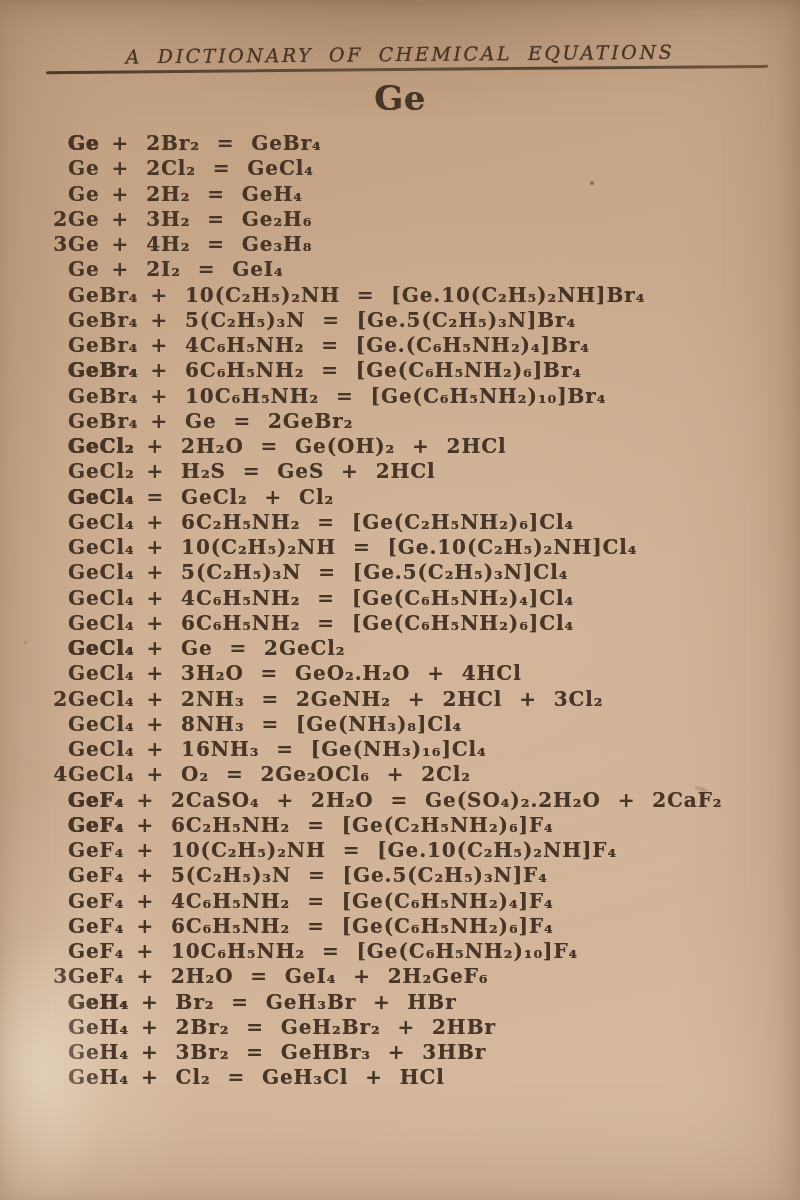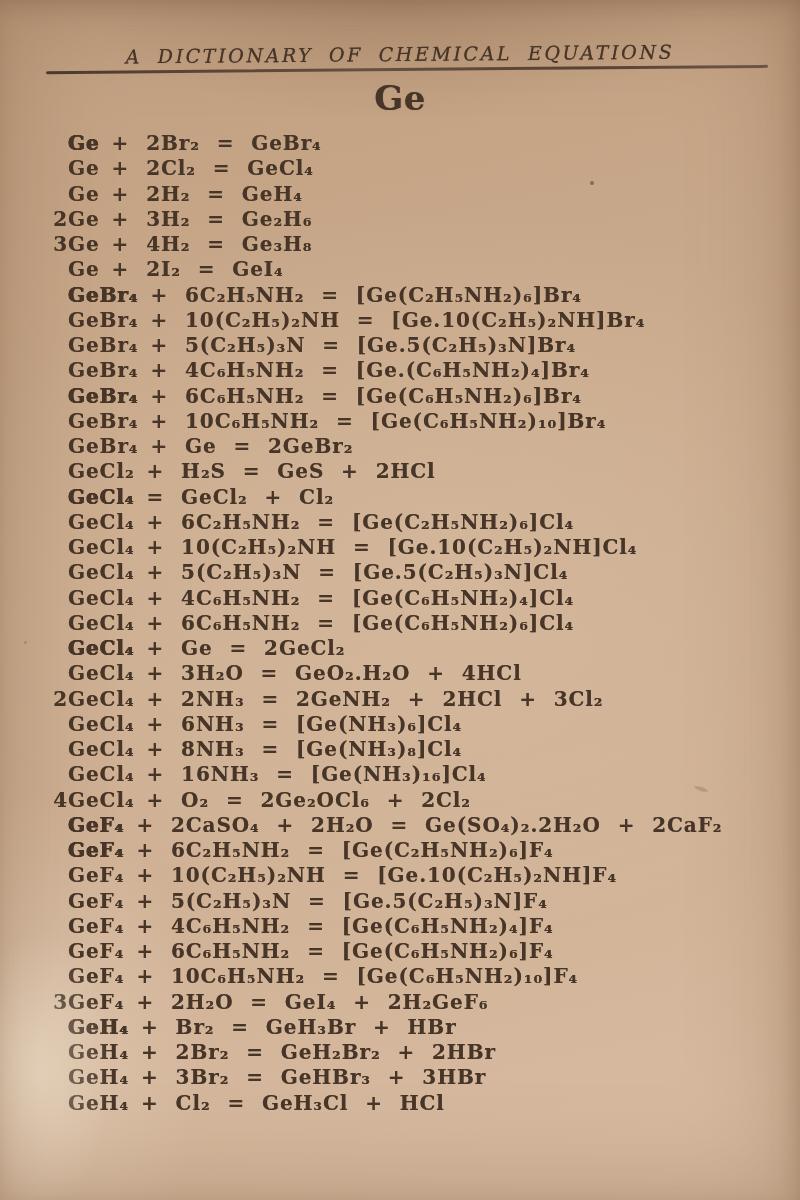--- a/index.html
+++ b/index.html
@@ -125,38 +125,37 @@
 
   <h1 class="section-title">Ge</h1>
 
   <main class="equations">
       <div class="eq-row bold-lead"><span class="coef"></span><span class="lhs">Ge</span><span class="rest">+ 2Br₂ = GeBr₄</span></div>
       <div class="eq-row"><span class="coef"></span><span class="lhs">Ge</span><span class="rest">+ 2Cl₂ = GeCl₄</span></div>
       <div class="eq-row"><span class="coef"></span><span class="lhs">Ge</span><span class="rest">+ 2H₂ = GeH₄</span></div>
       <div class="eq-row"><span class="coef">2</span><span class="lhs">Ge</span><span class="rest">+ 3H₂ = Ge₂H₆</span></div>
       <div class="eq-row"><span class="coef">3</span><span class="lhs">Ge</span><span class="rest">+ 4H₂ = Ge₃H₈</span></div>
       <div class="eq-row"><span class="coef"></span><span class="lhs">Ge</span><span class="rest">+ 2I₂ = GeI₄</span></div>
-      <div class="eq-row bold-lead"><span class="coef"></span><span class="lhs">GeBr₄</span><span class="rest">+ 6C₂H₅NH₂ = [Ge(C₂H₅NH₂)₆]Br₄</span></div>
       <div class="eq-row"><span class="coef"></span><span class="lhs">GeBr₄</span><span class="rest">+ 10(C₂H₅)₂NH = [Ge.10(C₂H₅)₂NH]Br₄</span></div>
       <div class="eq-row"><span class="coef"></span><span class="lhs">GeBr₄</span><span class="rest">+ 5(C₂H₅)₃N = [Ge.5(C₂H₅)₃N]Br₄</span></div>
       <div class="eq-row"><span class="coef"></span><span class="lhs">GeBr₄</span><span class="rest">+ 4C₆H₅NH₂ = [Ge.(C₆H₅NH₂)₄]Br₄</span></div>
       <div class="eq-row bold-lead"><span class="coef"></span><span class="lhs">GeBr₄</span><span class="rest">+ 6C₆H₅NH₂ = [Ge(C₆H₅NH₂)₆]Br₄</span></div>
       <div class="eq-row"><span class="coef"></span><span class="lhs">GeBr₄</span><span class="rest">+ 10C₆H₅NH₂ = [Ge(C₆H₅NH₂)₁₀]Br₄</span></div>
       <div class="eq-row"><span class="coef"></span><span class="lhs">GeBr₄</span><span class="rest">+ Ge = 2GeBr₂</span></div>
+      <div class="eq-row bold-lead"><span class="coef"></span><span class="lhs">GeCl₂</span><span class="rest">+ 2H₂O = Ge(OH)₂ + 2HCl</span></div>
       <div class="eq-row"><span class="coef"></span><span class="lhs">GeCl₂</span><span class="rest">+ H₂S = GeS + 2HCl</span></div>
       <div class="eq-row bold-lead"><span class="coef"></span><span class="lhs">GeCl₄</span><span class="rest">= GeCl₂ + Cl₂</span></div>
       <div class="eq-row"><span class="coef"></span><span class="lhs">GeCl₄</span><span class="rest">+ 6C₂H₅NH₂ = [Ge(C₂H₅NH₂)₆]Cl₄</span></div>
       <div class="eq-row"><span class="coef"></span><span class="lhs">GeCl₄</span><span class="rest">+ 10(C₂H₅)₂NH = [Ge.10(C₂H₅)₂NH]Cl₄</span></div>
       <div class="eq-row"><span class="coef"></span><span class="lhs">GeCl₄</span><span class="rest">+ 5(C₂H₅)₃N = [Ge.5(C₂H₅)₃N]Cl₄</span></div>
       <div class="eq-row"><span class="coef"></span><span class="lhs">GeCl₄</span><span class="rest">+ 4C₆H₅NH₂ = [Ge(C₆H₅NH₂)₄]Cl₄</span></div>
       <div class="eq-row"><span class="coef"></span><span class="lhs">GeCl₄</span><span class="rest">+ 6C₆H₅NH₂ = [Ge(C₆H₅NH₂)₆]Cl₄</span></div>
       <div class="eq-row bold-lead"><span class="coef"></span><span class="lhs">GeCl₄</span><span class="rest">+ Ge = 2GeCl₂</span></div>
       <div class="eq-row"><span class="coef"></span><span class="lhs">GeCl₄</span><span class="rest">+ 3H₂O = GeO₂.H₂O + 4HCl</span></div>
       <div class="eq-row"><span class="coef">2</span><span class="lhs">GeCl₄</span><span class="rest">+ 2NH₃ = 2GeNH₂ + 2HCl + 3Cl₂</span></div>
-      <div class="eq-row"><span class="coef"></span><span class="lhs">GeCl₄</span><span class="rest">+ 6NH₃ = [Ge(NH₃)₆]Cl₄</span></div>
       <div class="eq-row"><span class="coef"></span><span class="lhs">GeCl₄</span><span class="rest">+ 8NH₃ = [Ge(NH₃)₈]Cl₄</span></div>
       <div class="eq-row"><span class="coef"></span><span class="lhs">GeCl₄</span><span class="rest">+ 16NH₃ = [Ge(NH₃)₁₆]Cl₄</span></div>
       <div class="eq-row"><span class="coef">4</span><span class="lhs">GeCl₄</span><span class="rest">+ O₂ = 2Ge₂OCl₆ + 2Cl₂</span></div>
       <div class="eq-row bold-lead"><span class="coef"></span><span class="lhs">GeF₄</span><span class="rest">+ 2CaSO₄ + 2H₂O = Ge(SO₄)₂.2H₂O + 2CaF₂</span></div>
       <div class="eq-row bold-lead"><span class="coef"></span><span class="lhs">GeF₄</span><span class="rest">+ 6C₂H₅NH₂ = [Ge(C₂H₅NH₂)₆]F₄</span></div>
       <div class="eq-row"><span class="coef"></span><span class="lhs">GeF₄</span><span class="rest">+ 10(C₂H₅)₂NH = [Ge.10(C₂H₅)₂NH]F₄</span></div>
       <div class="eq-row"><span class="coef"></span><span class="lhs">GeF₄</span><span class="rest">+ 5(C₂H₅)₃N = [Ge.5(C₂H₅)₃N]F₄</span></div>
       <div class="eq-row"><span class="coef"></span><span class="lhs">GeF₄</span><span class="rest">+ 4C₆H₅NH₂ = [Ge(C₆H₅NH₂)₄]F₄</span></div>
       <div class="eq-row"><span class="coef"></span><span class="lhs">GeF₄</span><span class="rest">+ 6C₆H₅NH₂ = [Ge(C₆H₅NH₂)₆]F₄</span></div>
       <div class="eq-row"><span class="coef"></span><span class="lhs">GeF₄</span><span class="rest">+ 10C₆H₅NH₂ = [Ge(C₆H₅NH₂)₁₀]F₄</span></div>

